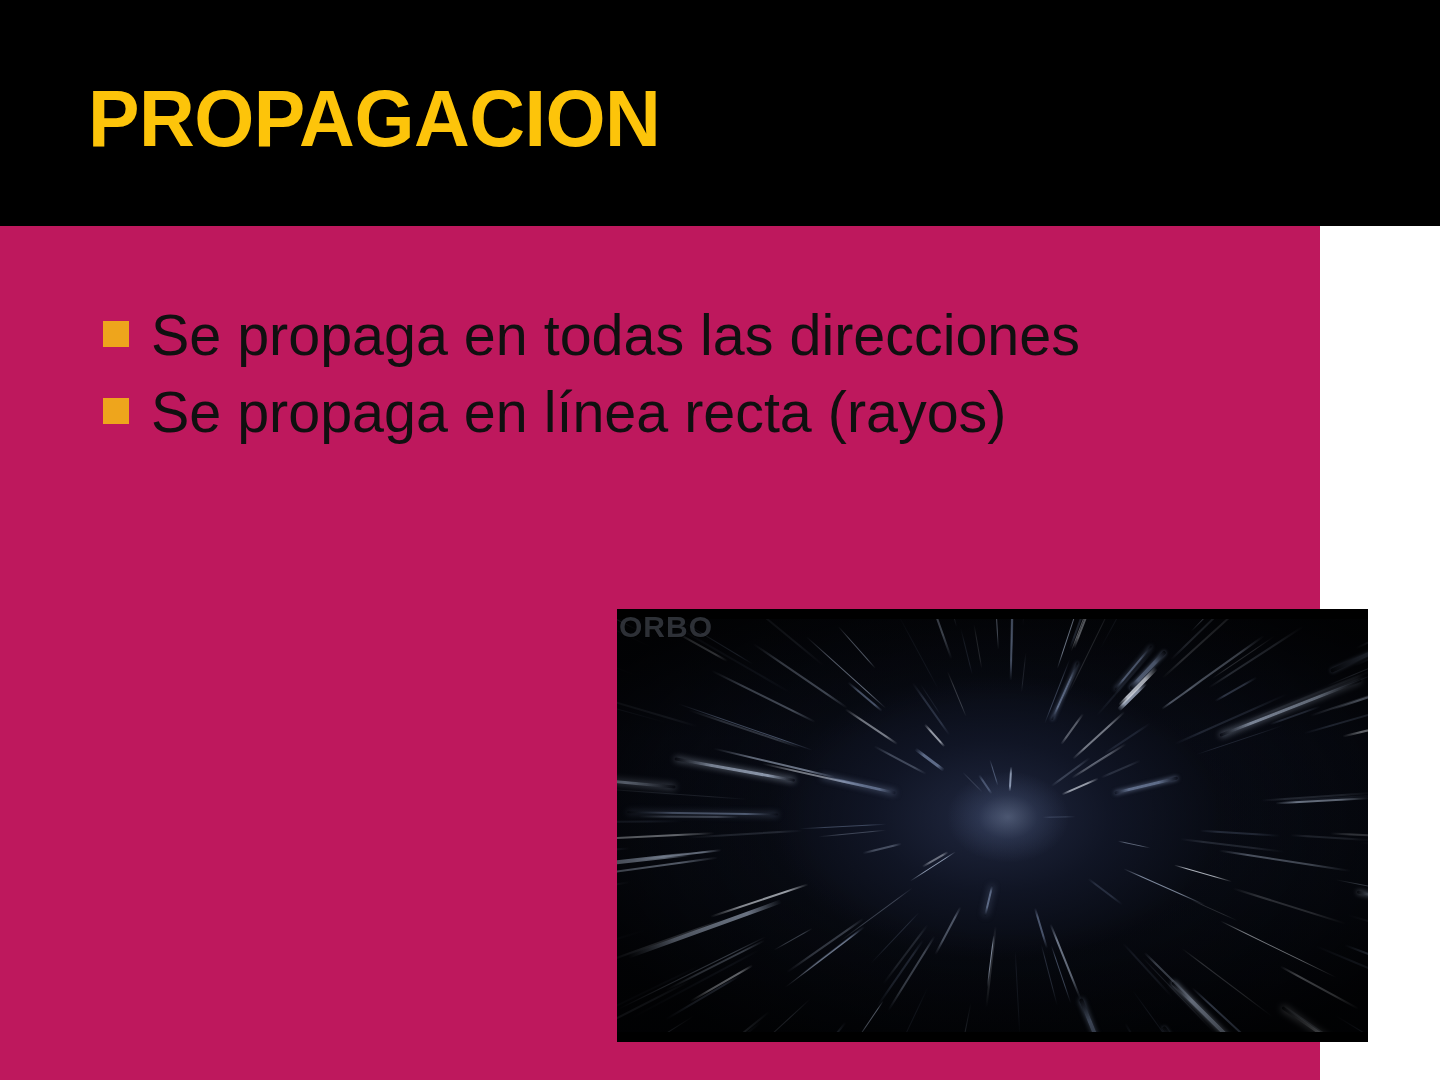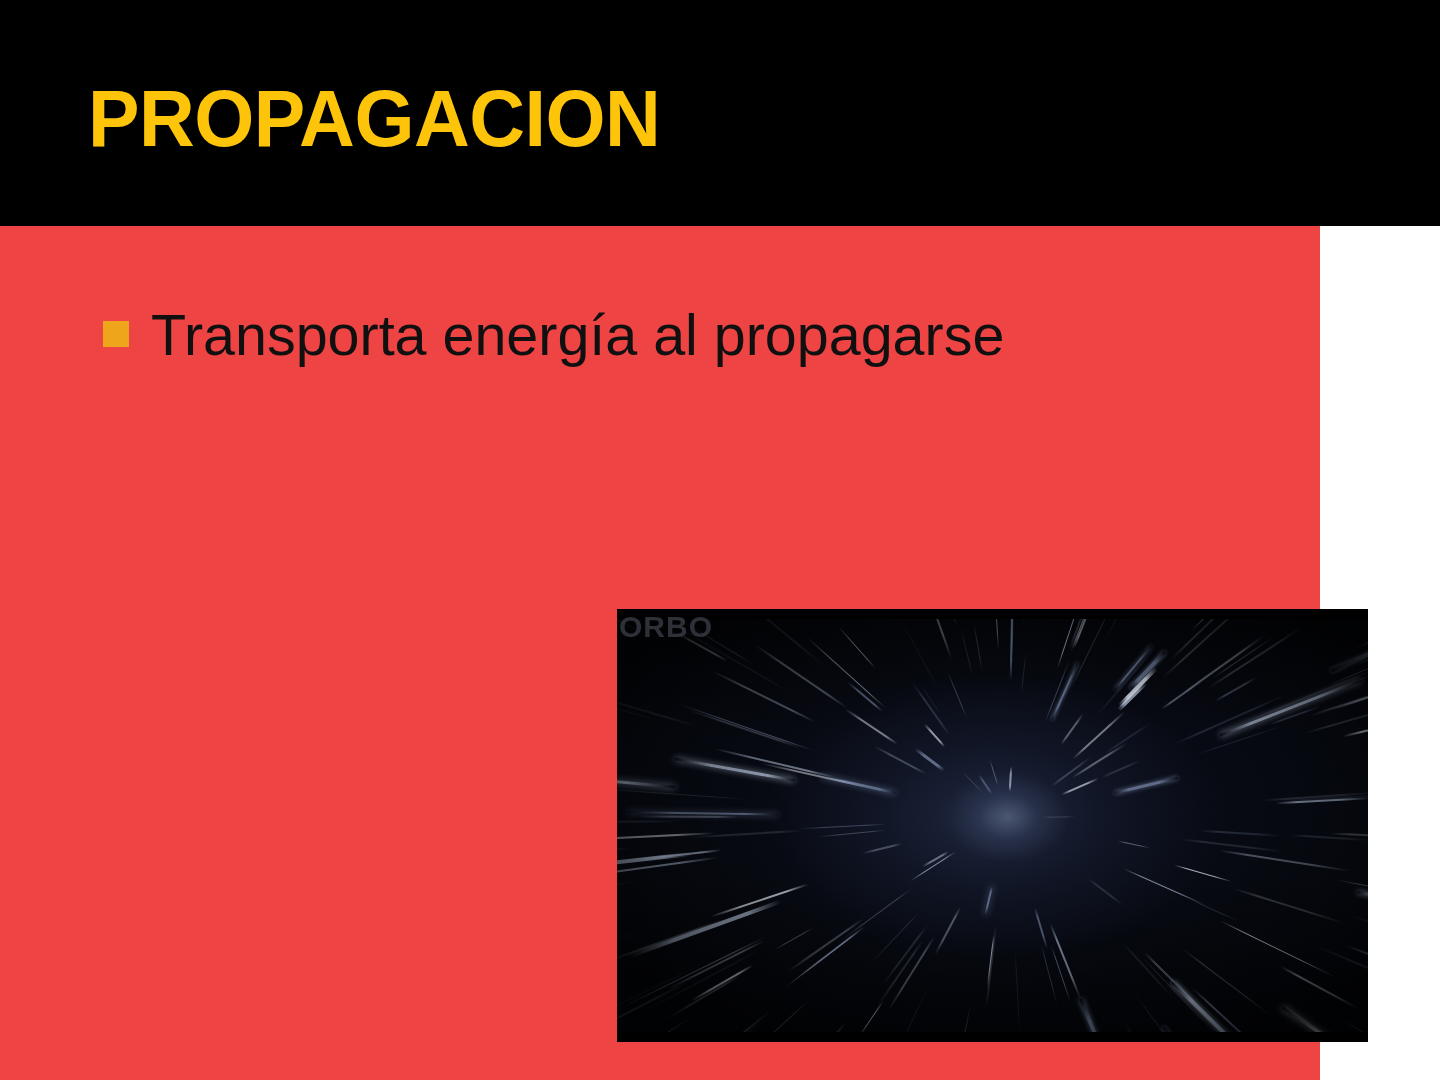--- a/index.html
+++ b/index.html
@@ -13,21 +13,21 @@
     height: 1080px;
     overflow: hidden;
     font-family: "Liberation Sans", sans-serif;
     -webkit-font-smoothing: antialiased;
   }
 
   .slide {
     position: relative;
     width: 1320px;
     height: 1080px;
-    background: #ef4444;
+    background: #be185d;
   }
 
   
   .title-band {
     position: absolute;
     left: 0;
     top: 0;
     width: 1440px;
     height: 226px;
     background: #000000;
@@ -186,21 +186,25 @@
 
 <div class="slide">
 
   <div class="title-band">
     <h1 class="slide-title">PROPAGACION</h1>
   </div>
 
   <ul class="bullet-list">
     <li class="bullet-item">
       <span class="bullet-marker"></span>
-      <span class="bullet-text">Transporta energía al propagarse</span>
+      <span class="bullet-text">Se propaga en todas las direcciones</span>
+    </li>
+    <li class="bullet-item">
+      <span class="bullet-marker"></span>
+      <span class="bullet-text">Se propaga en línea recta (rayos)</span>
     </li>
   </ul>
 
   <div class="picture">
     <div class="sky"></div>
     <div class="streaks" id="streaks">
         <div class="streak" style="width: 106px; height: 2.18px; transform: rotate(192.51deg) translateX(145.6px); background: linear-gradient(90deg, rgba(255, 255, 255, 0) 0%, rgba(236, 242, 252, 0.49) 22%, rgba(236, 242, 252, 0.49) 70%, rgba(255, 255, 255, 0) 100%);"></div>
         <div class="streak" style="width: 113.9px; height: 1.06px; transform: rotate(36.99deg) translateX(217.6px); background: linear-gradient(90deg, rgba(255, 255, 255, 0) 0%, rgba(236, 242, 252, 0.25) 22%, rgba(236, 242, 252, 0.25) 70%, rgba(255, 255, 255, 0) 100%);"></div>
         <div class="streak" style="width: 70.4px; height: 2.02px; transform: rotate(317.68deg) translateX(87.7px); background: linear-gradient(90deg, rgba(255, 255, 255, 0) 0%, rgba(236, 242, 252, 0.455) 22%, rgba(236, 242, 252, 0.455) 70%, rgba(255, 255, 255, 0) 100%);"></div>
         <div class="streak" style="width: 117.9px; height: 2.13px; transform: rotate(317.82deg) translateX(208.6px); background: linear-gradient(90deg, rgba(255, 255, 255, 0) 0%, rgba(236, 242, 252, 0.204) 22%, rgba(236, 242, 252, 0.204) 70%, rgba(255, 255, 255, 0) 100%);"></div>

